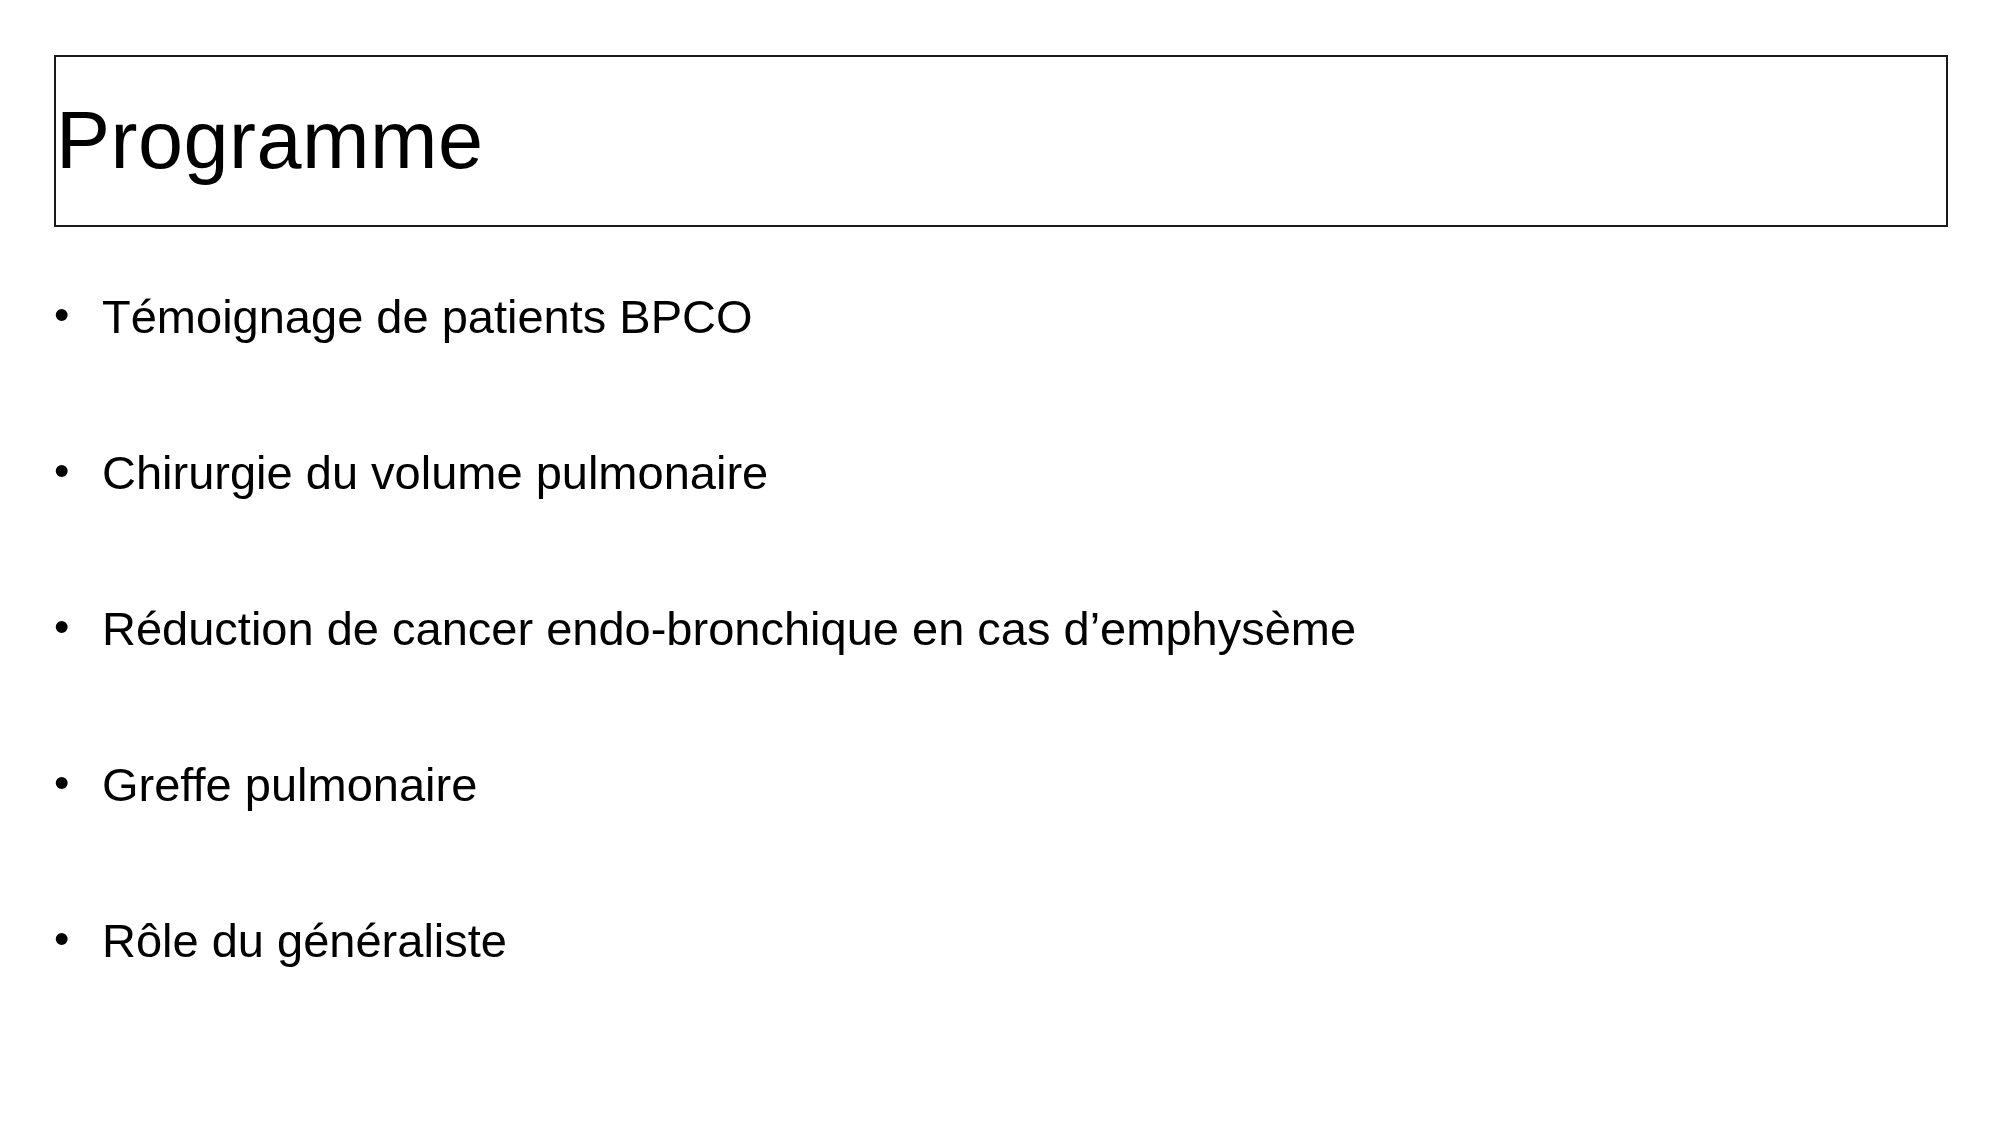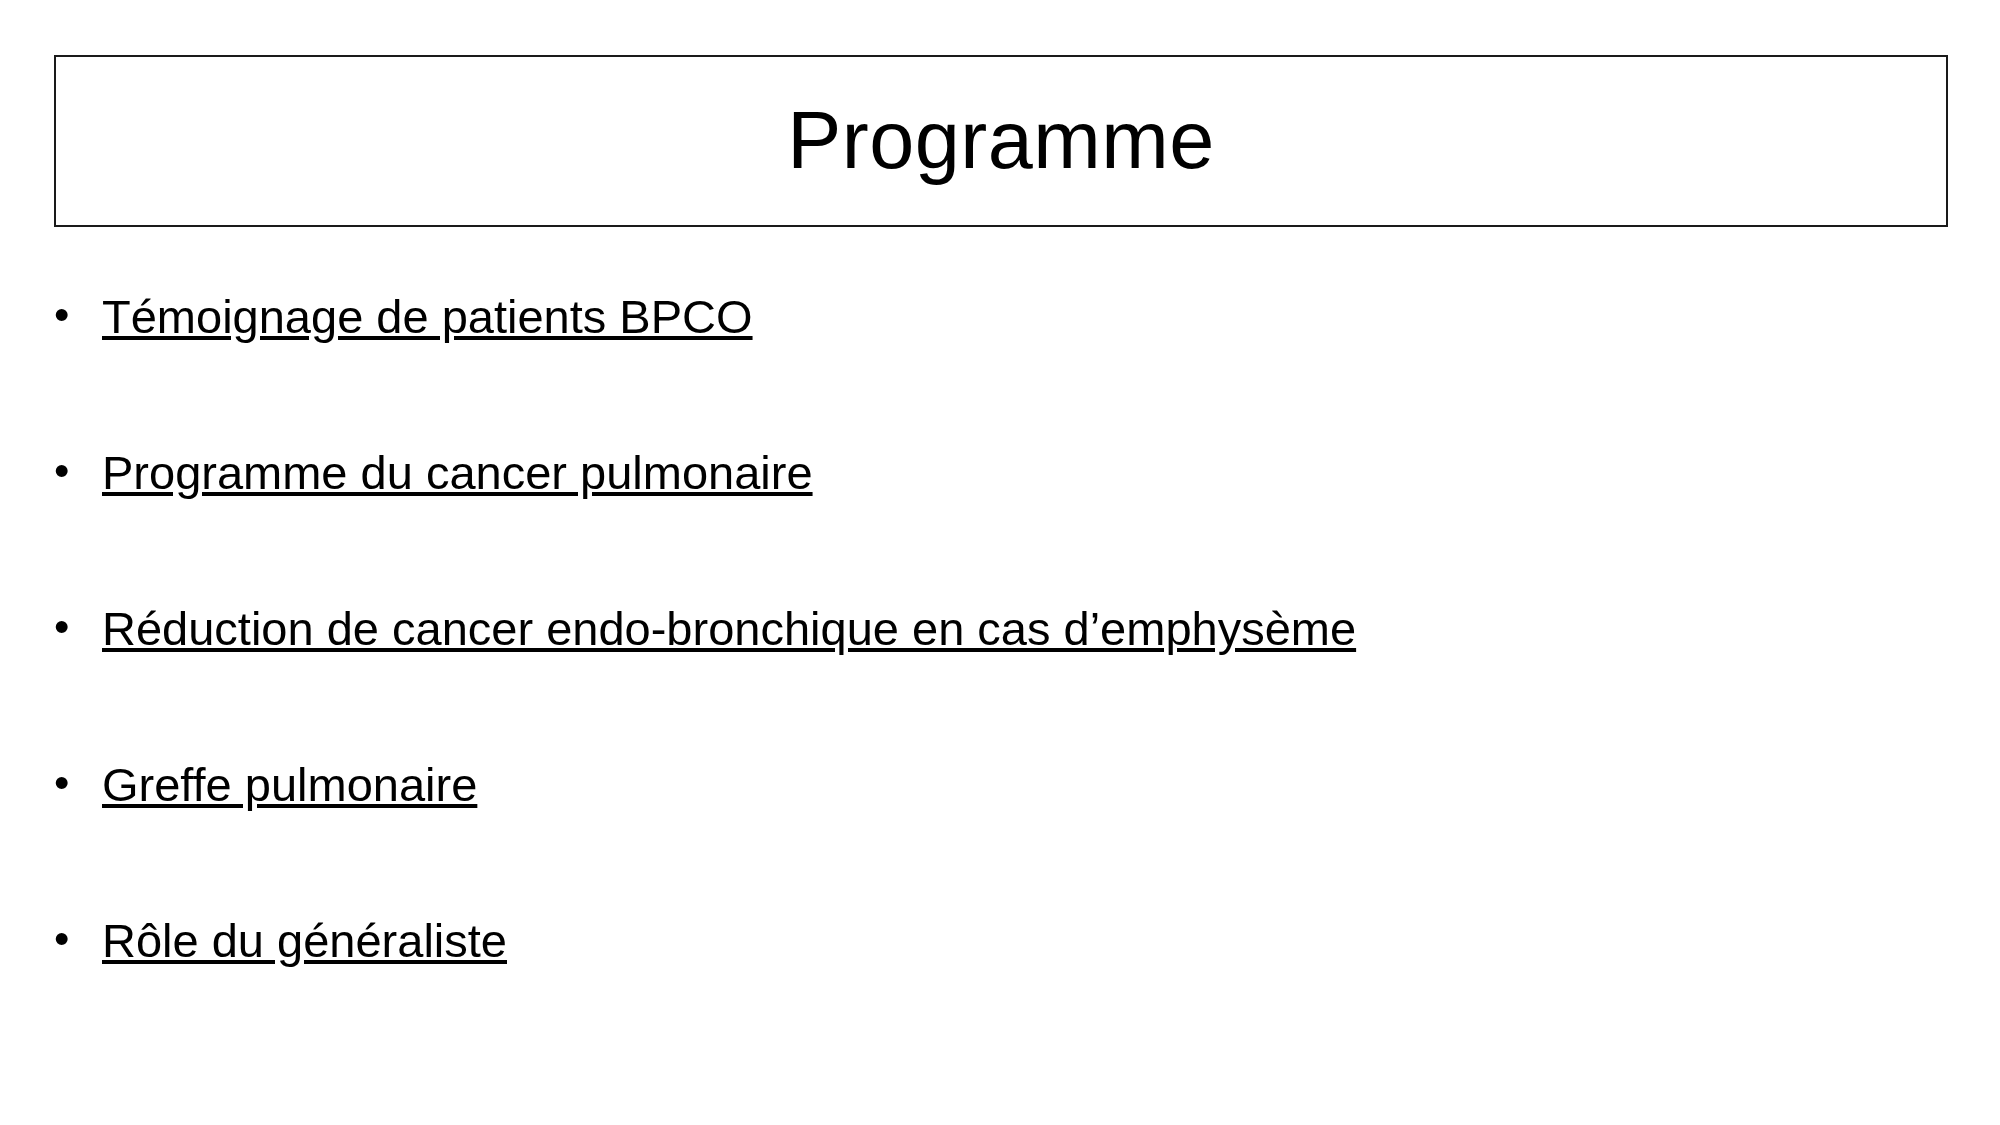--- a/index.html
+++ b/index.html
@@ -24,21 +24,20 @@
   .title-box {
     position: absolute;
     left: 54px;
     top: 55px;
     width: 1894px;
     height: 172px;
     border: 2px solid #1a1a1a;
     box-sizing: border-box;
     display: flex;
     align-items: center;
-    justify-content: center;
   }
   .title-text {
     font-size: 81px;
     font-weight: 400;
     line-height: 1.05;
     letter-spacing: 0.5px;
     color: #000000;
     white-space: nowrap;
   }
   .body-list {
@@ -65,42 +64,41 @@
     flex: 0 0 auto;
     width: 48px;
     text-align: left;
     font-size: 44px;
     line-height: 1.15;
     color: #000000;
   }
   .bullet-text {
     flex: 1 1 auto;
     white-space: nowrap;
-    text-decoration: underline;
   }
 </style>
 </head>
 <body>
 
 <div class="slide">
 
   <div class="title-box">
     <div class="title-text">Programme</div>
   </div>
 
   <ul class="body-list">
 
     <li class="bullet-item">
       <span class="bullet-mark">•</span>
       <span class="bullet-text">Témoignage de patients BPCO</span>
     </li>
 
     <li class="bullet-item">
       <span class="bullet-mark">•</span>
-      <span class="bullet-text">Programme du cancer pulmonaire</span>
+      <span class="bullet-text">Chirurgie du volume pulmonaire</span>
     </li>
 
     <li class="bullet-item">
       <span class="bullet-mark">•</span>
       <span class="bullet-text">Réduction de cancer endo-bronchique en cas d’emphysème</span>
     </li>
 
     <li class="bullet-item">
       <span class="bullet-mark">•</span>
       <span class="bullet-text">Greffe pulmonaire</span>

